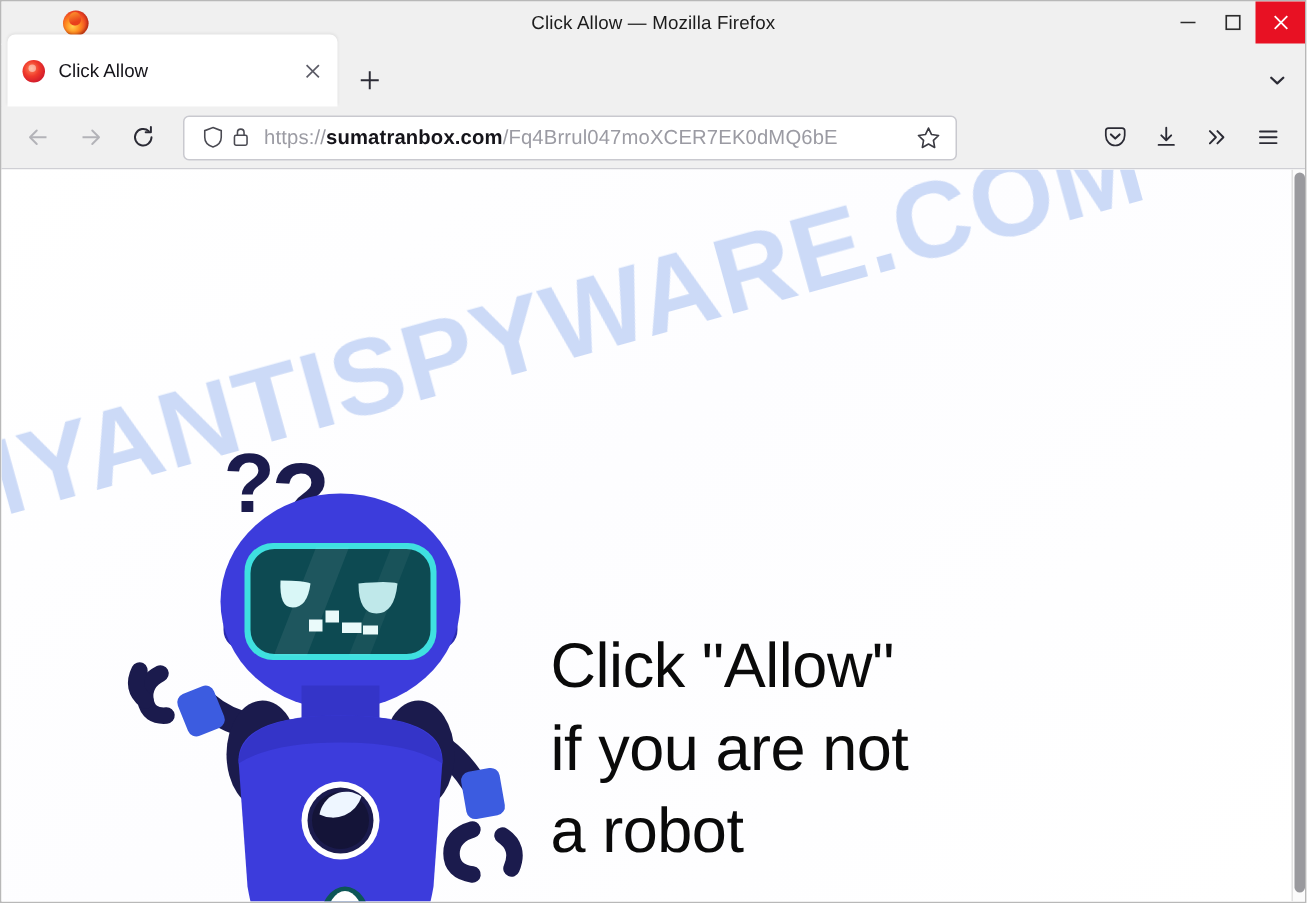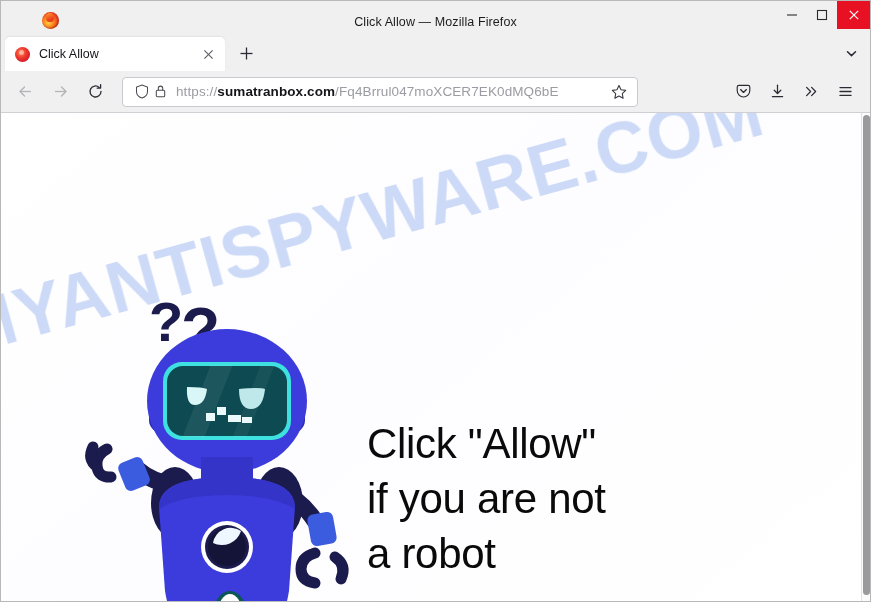--- a/index.html
+++ b/index.html
@@ -15,21 +15,21 @@
     position: relative;
     display: flex; flex-direction: column;
     background: #f0f0f0;
     border: 1px solid #b8b8b8;
   }
 
   
   .titlebar {
     height: 29px;
     background: #f0f0f0;
-    display: flex; align-items: flex-end;
+    display: flex; align-items: center;
     position: relative;
     flex: 0 0 29px;
     border-bottom: 1px solid #f0f0f0;
     padding-left: 34px;
   }
   .ff-logo {
     width: 17px; height: 17px; margin-left: 7px;
     border-radius: 50%;
     background: radial-gradient(circle at 38% 62%, #ffd24d 0%, #ff8a1f 32%, #f04a24 62%, #d92b1e 86%);
     box-shadow: inset -1px -1px 2px rgba(120,20,0,.5);
@@ -61,21 +61,21 @@
   .tabstrip {
     height: 41px;
     background: #f0f0f0;
     display: flex; align-items: flex-end;
     padding: 0 4px;
     flex: 0 0 41px;
     position: relative;
   }
   .tab {
     display: flex; align-items: center;
-    height: 34px; width: 220px;
+    height: 48px; width: 220px;
     background: #ffffff;
     border-radius: 5px 5px 0 0;
     padding: 0 7px 0 10px;
     box-shadow: 0 -1px 2px rgba(0,0,0,.06);
     margin-bottom: 0;
   }
   .tab-favicon {
     width: 15px; height: 15px; flex: 0 0 15px;
     border-radius: 50%;
     background: radial-gradient(circle at 40% 38%, #ff8a5c 0%, #f0392b 40%, #c9122b 85%);

